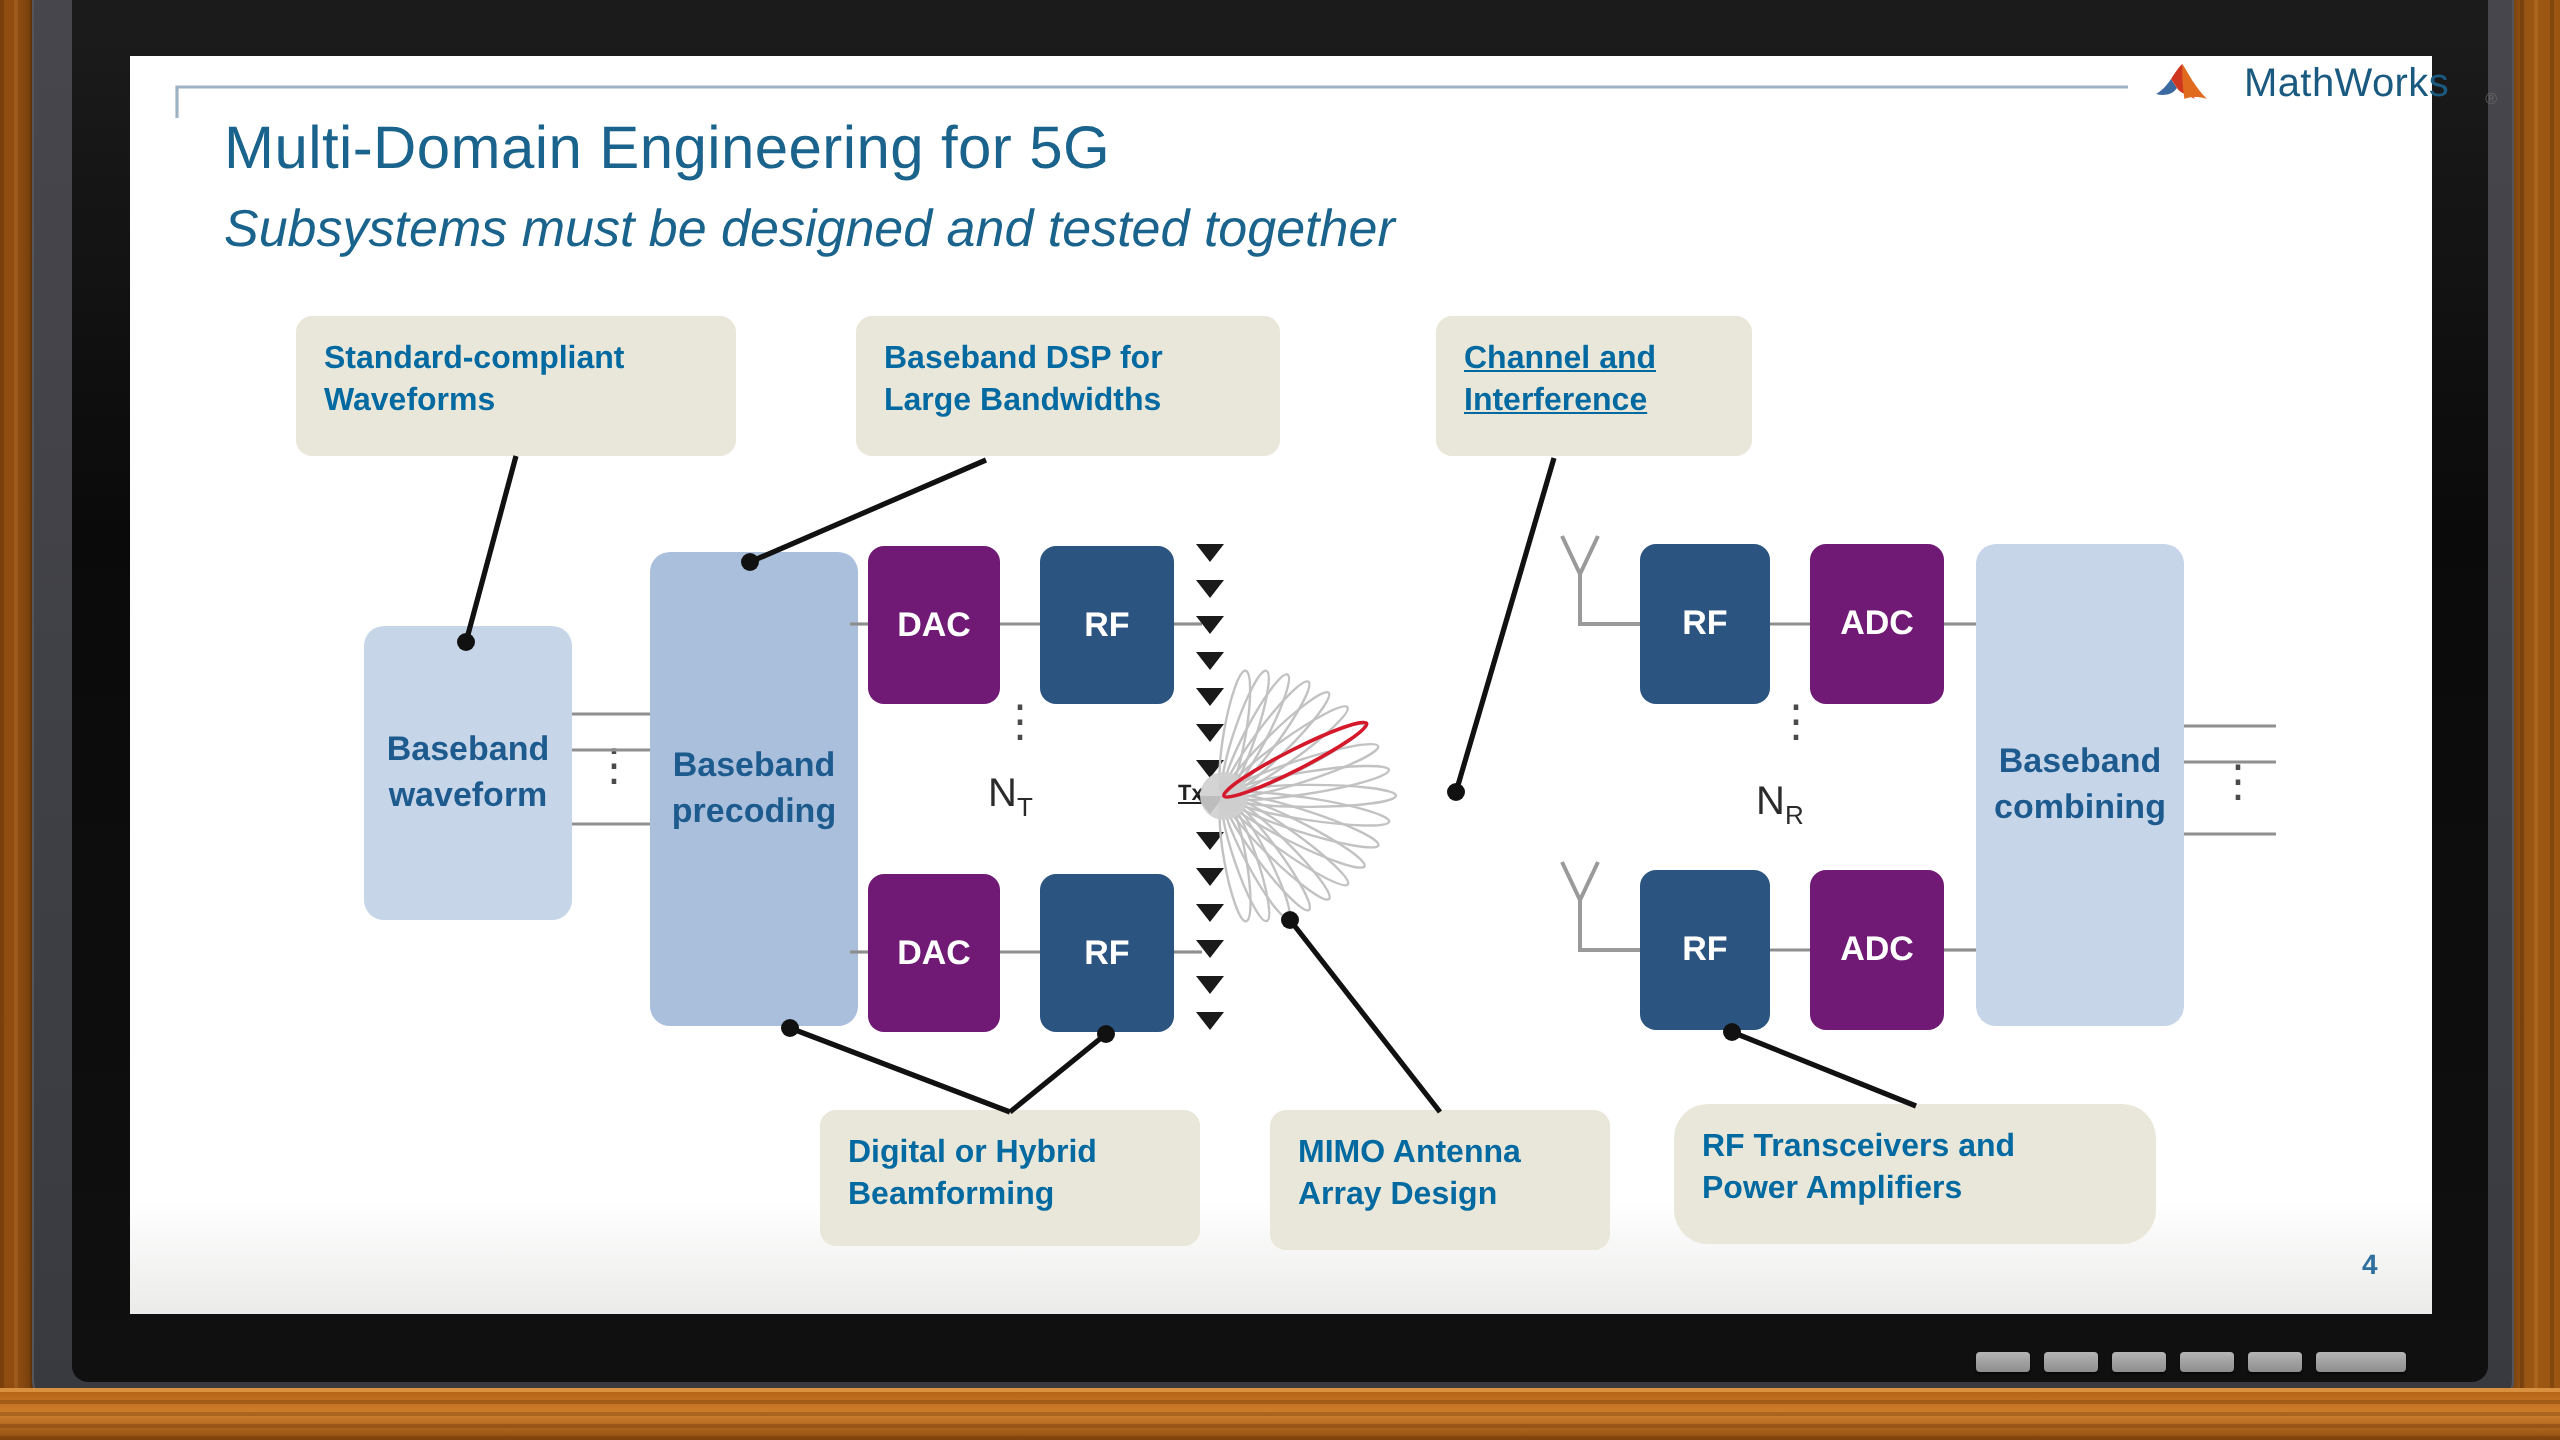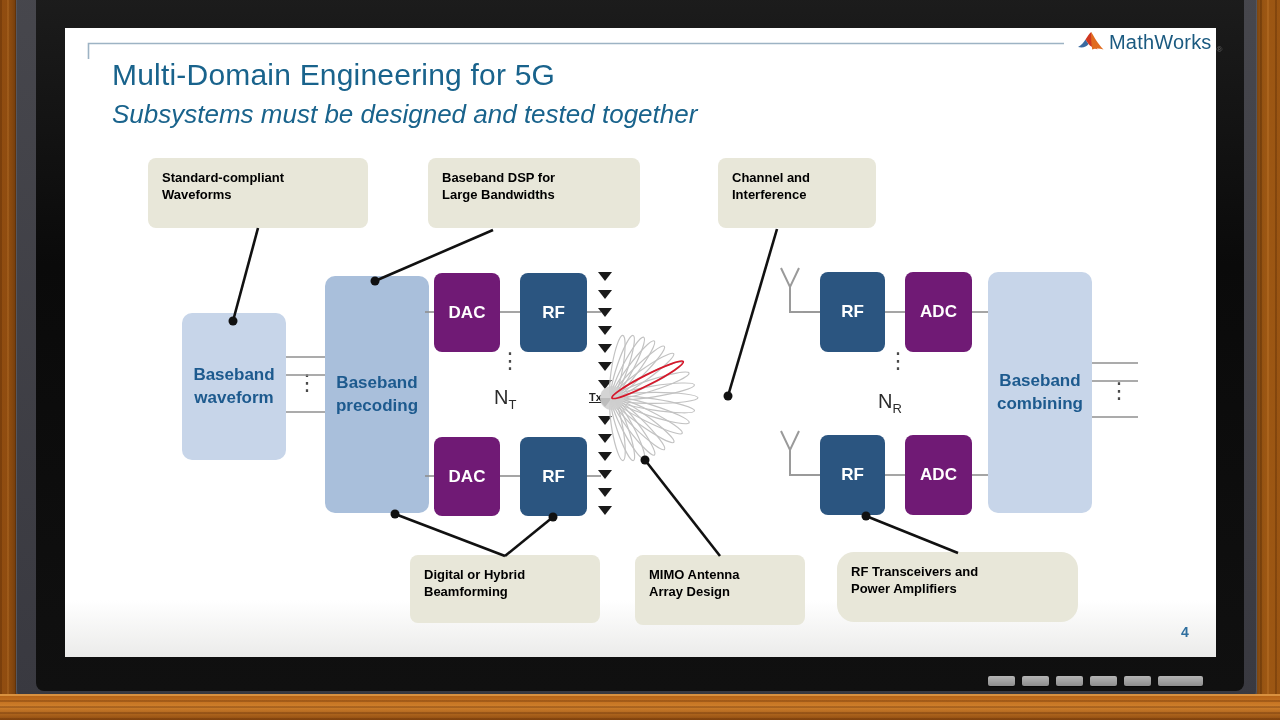--- a/index.html
+++ b/index.html
@@ -40,28 +40,28 @@
   
   .title{
     position:absolute;left:112px;top:58px;
     font-size:30px;color:#19638c;letter-spacing:.2px;
   }
   .subtitle{
     position:absolute;left:112px;top:99px;
     font-size:26px;font-style:italic;color:#19638c;
   }
   .logo{
-    position:absolute;left:1078px;top:31px;display:flex;align-items:flex-end;gap:5px;
+    position:absolute;left:1078px;top:31px;display:flex;align-items:flex-end;gap:18px;
   }
   .logo-text{font-size:20px;color:#1b5a80;letter-spacing:.2px;}
   .logo-reg{font-size:8px;color:#666;vertical-align:super;}
   
   .callout{
     position:absolute;background:#e8e7d9;border-radius:8px;
-    font-weight:bold;font-size:13px;color:#000000;line-height:1.32;
+    font-weight:bold;font-size:16px;color:#0369a1;line-height:1.32;
     padding:11px 14px;white-space:pre-line;box-sizing:border-box;
   }
   
   .block{
     position:absolute;border-radius:10px;display:flex;align-items:center;justify-content:center;
     text-align:center;font-weight:bold;white-space:pre-line;box-sizing:border-box;z-index:20;
   }
   .b-light{background:#c7d5e9;color:#1d5a8e;font-size:17px;line-height:1.35;}
   .b-mid-light{background:#a9bfdb;color:#1d5a8e;font-size:17px;line-height:1.35;}
   .b-mid{background:#701a75;color:#fff;font-size:17px;border-radius:8px;}
@@ -96,21 +96,21 @@
     <path d="M13.2 0 C16 4.5 19.5 11.5 25.5 17.5 C21.5 16.2 17.5 16.2 14.2 17.5 C13.2 11.5 13 5.5 13.2 0 Z" fill="#e06b1f"></path>
   </svg>
   <span class="logo-text">MathWorks</span>
   <span class="logo-reg">®</span>
 </div>
 
 <div class="callout" style="left:148px;top:158px;width:220px;height:70px;">Standard-compliant
 Waveforms</div>
 <div class="callout" style="left:428px;top:158px;width:212px;height:70px;">Baseband DSP for
 Large Bandwidths</div>
-<div class="callout" style="left:718px;top:158px;width:158px;height:70px;">Channel and
+<div class="callout" style="left:718px;top:158px;width:158px;height:70px;text-decoration:underline;">Channel and
 Interference</div>
 <div class="callout" style="left:410px;top:555px;width:190px;height:68px;">Digital or Hybrid
 Beamforming</div>
 <div class="callout" style="left:635px;top:555px;width:170px;height:70px;">MIMO Antenna
 Array Design</div>
 <div class="callout" style="left:837px;top:552px;width:241px;height:70px;border-radius:17px;">RF Transceivers and
 Power Amplifiers</div>
 
 <div class="block b-light" style="left:182px;top:313px;width:104px;height:147px;">Baseband
 waveform</div>

